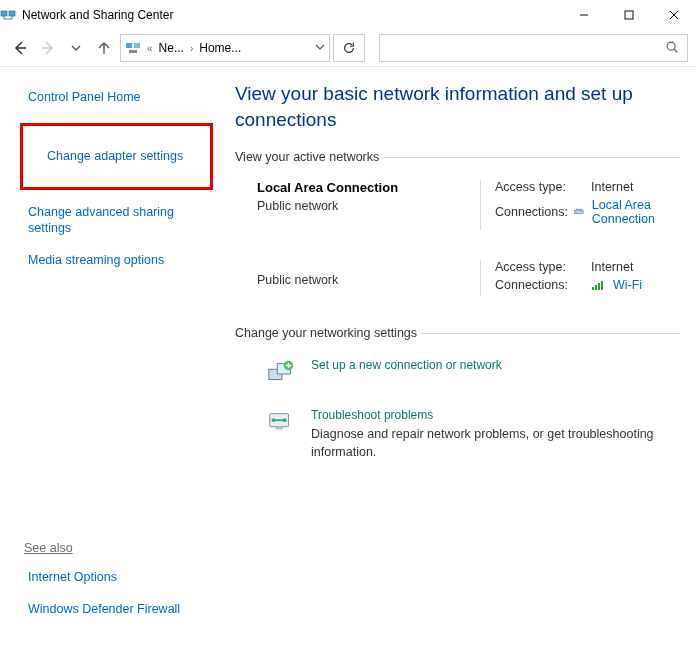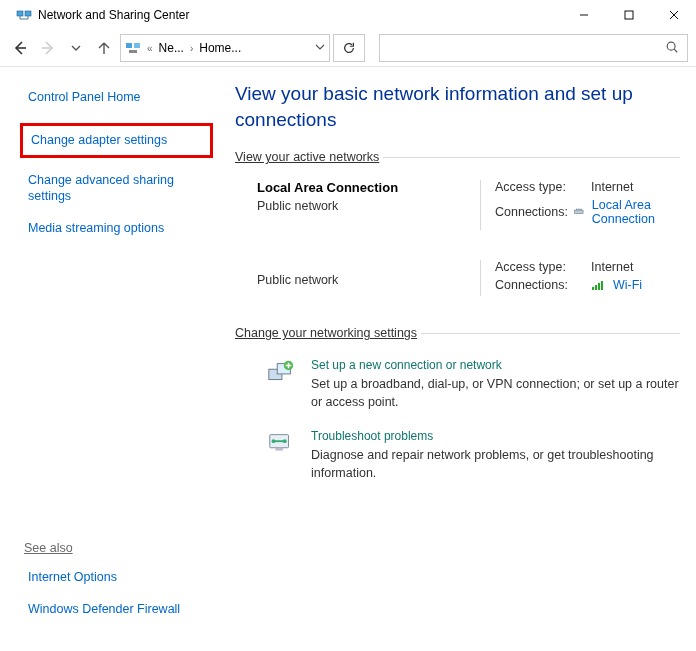--- a/index.html
+++ b/index.html
@@ -10,21 +10,21 @@
       background: #fff;
       width: 696px;
       height: 651px;
       overflow: hidden;
     }
     
     .titlebar {
       display: flex;
       align-items: center;
       height: 30px;
-      padding: 0 0 0 16px;
+      padding: 0 0 0 0;
     }
     .titlebar .app-icon {
       width: 16px; height: 16px; margin-right: 6px;
       display: inline-flex; align-items: center; justify-content: center;
     }
     .titlebar .title { font-size: 12px; color: #000; }
     .titlebar .spacer { flex: 1; }
     .win-controls { display: flex; }
     .win-btn {
       width: 45px; height: 30px;
@@ -110,21 +110,20 @@
       color: #003399;
       font-size: 19px;
       font-weight: 400;
       line-height: 1.35;
       margin-bottom: 18px;
     }
     .section-label {
       font-size: 12.5px; color: #333;
       display: flex; align-items: center; gap: 4px;
       margin-bottom: 10px;
-      text-decoration: underline;
     }
     .section-label .rule { flex:1; height:1px; background:#d9d9d9; }
     .net-row {
       display: flex;
       padding: 6px 0 6px 22px;
       gap: 10px;
     }
     .net-left { flex: 1; }
     .net-left .net-name { font-weight: 700; font-size: 13px; }
     .net-left .net-type { font-size: 12.5px; color: #333; margin-top: 4px; }
@@ -238,21 +237,21 @@
         </svg>
     </span>
   </div>
 </div>
 <div class="divider-thin"></div>
 
 <div class="body">
   <div class="sidebar">
     <a class="side-link">Control Panel Home</a>
     <span class="side-highlight">
-      <a class="side-link" style="margin:0;padding:0">Change adapter settings</a>
+      <a class="side-link" style="margin:16px;padding:0">Change adapter settings</a>
     </span>
     <a class="side-link">Change advanced sharing settings</a>
     <a class="side-link">Media streaming options</a>
 
     <div class="seealso-block">
       <div class="seealso-label">See also</div>
       <a class="side-link">Internet Options</a>
       <a class="side-link">Windows Defender Firewall</a>
     </div>
   </div>
@@ -324,21 +323,20 @@
         <div class="setting-icon">
           <svg width="30" height="30" viewBox="0 0 32 32">
               <rect x="3" y="12" width="14" height="11" fill="#cde" stroke="#678"></rect>
               <rect x="12" y="6" width="14" height="11" fill="#def" stroke="#678"></rect>
               <circle cx="24" cy="8" r="5" fill="#5b5"></circle>
               <path d="M24 5 v6 M21 8 h6" stroke="#fff" stroke-width="1.6"></path>
             </svg>
         </div>
         <div class="setting-text">
           <a class="setting-title">Set up a new connection or network</a>
-          <div class="setting-desc">Set up a broadband, dial-up, or VPN connection; or set up a router or access point.</div>
         </div>
       </div>
 
       <div class="setting-item">
         <div class="setting-icon">
           <svg width="30" height="30" viewBox="0 0 32 32">
               <rect x="4" y="6" width="20" height="14" rx="1" fill="#e8eef5" stroke="#789"></rect>
               <rect x="10" y="20" width="8" height="3" fill="#bbc"></rect>
               <path d="M8 13 h12" stroke="#3a7" stroke-width="2"></path>
               <circle cx="8" cy="13" r="2" fill="#3a7"></circle>

